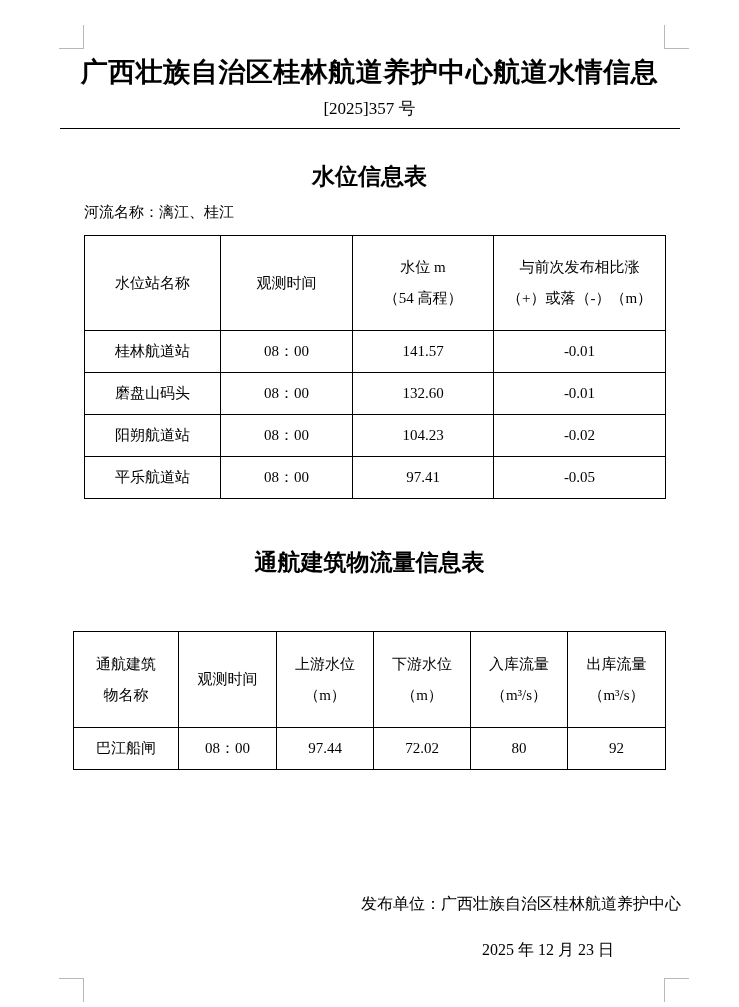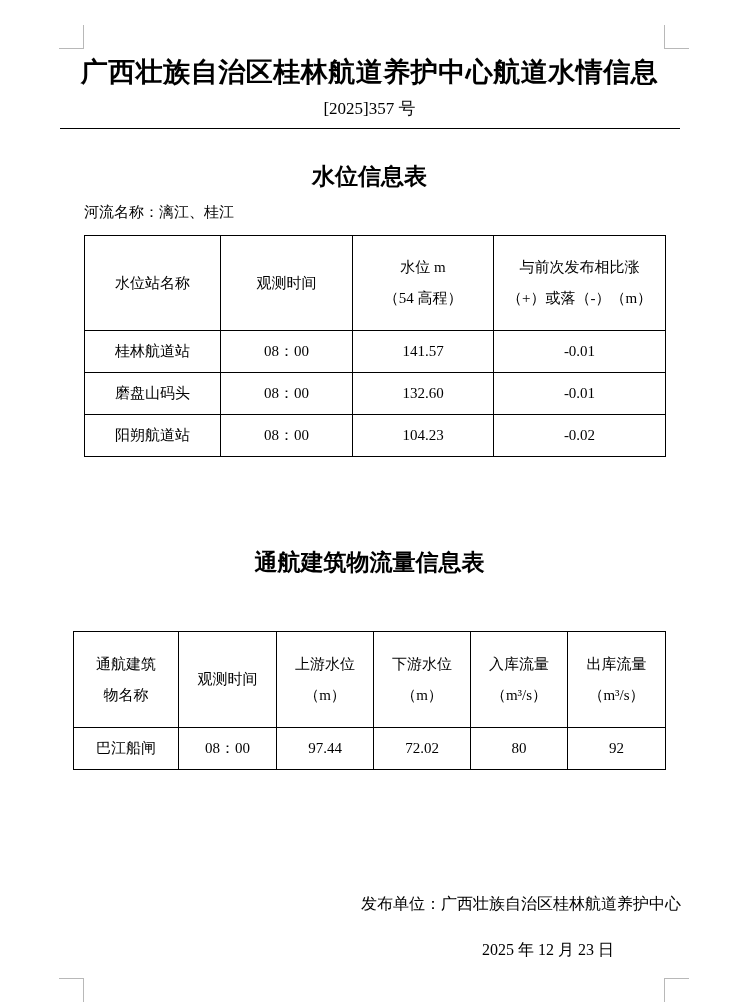--- a/index.html
+++ b/index.html
@@ -134,20 +134,26 @@
       <td>08：00</td>
       <td>132.60</td>
       <td>-0.01</td>
     </tr>
     <tr class="drow">
       <td>阳朔航道站</td>
       <td>08：00</td>
       <td>104.23</td>
       <td>-0.02</td>
     </tr>
+    <tr class="drow">
+      <td>平乐航道站</td>
+      <td>08：00</td>
+      <td>97.41</td>
+      <td>-0.05</td>
+    </tr>
   </tbody>
     </table>
 
   <div class="abs section-title st2">通航建筑物流量信息表</div>
 
   <table class="abs grid t2">
     <colgroup>
         <col style="width:105px">
         <col style="width:98px">
         <col style="width:97px">

